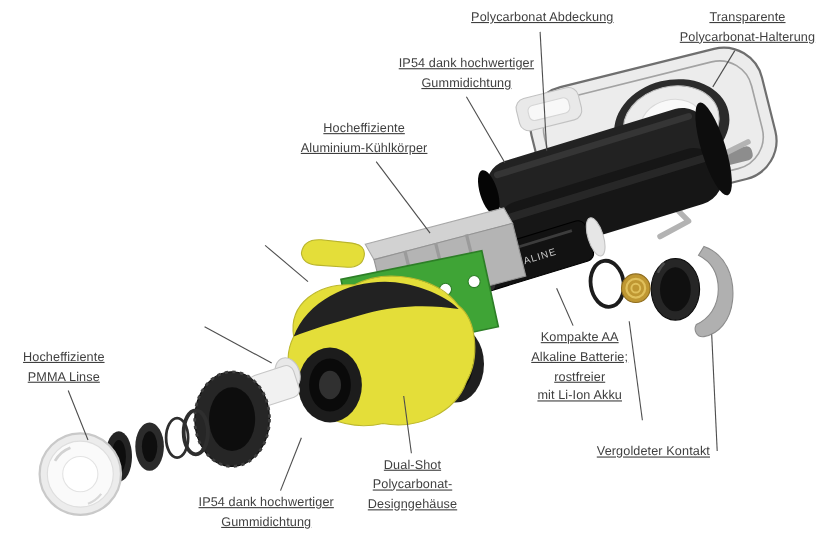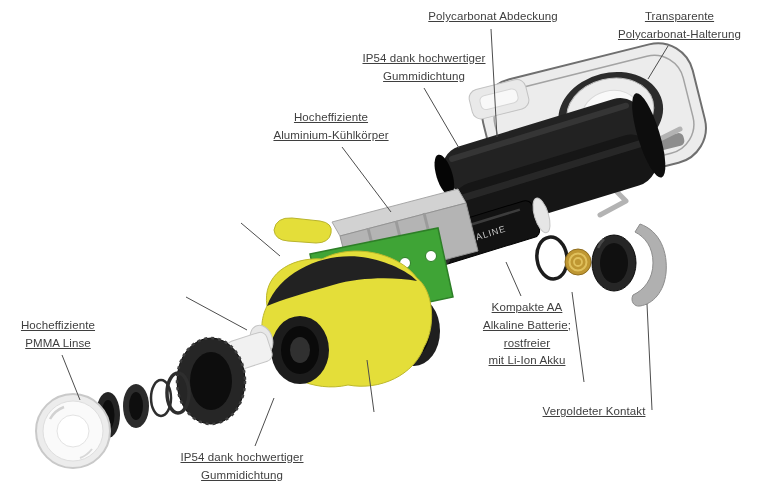--- a/index.html
+++ b/index.html
@@ -164,19 +164,22 @@
   <div class="lbl" style="left:603px; top:8px;   width:153px;">Transparente
 Polycarbonat-Halterung</div>
   <div class="lbl" style="left:354px; top:50px;  width:140px;">IP54 dank hochwertiger
 Gummidichtung</div>
   <div class="lbl" style="left:251px; top:109px; width:160px;">Hocheffiziente
 Aluminium-Kühlkörper</div>
   <div class="lbl" style="left:8px;   top:317px; width:100px;">Hocheffiziente
 PMMA Linse</div>
   <div class="lbl" style="left:172px; top:449px; width:140px;">IP54 dank hochwertiger
 Gummidichtung</div>
+  <div class="lbl" style="left:305px; top:415px; width:140px;">Dual-Shot
+Polycarbonat-
+Designgehäuse</div>
   <div class="lbl" style="left:457px; top:299px; width:140px;">Kompakte AA
 Alkaline Batterie;
 rostfreier
 mit Li-Ion Akku</div>
   <div class="lbl" style="left:524px; top:385px; width:140px;margin-top:18px;">Vergoldeter Kontakt</div>
 
 </div>
 
 </body></html>

